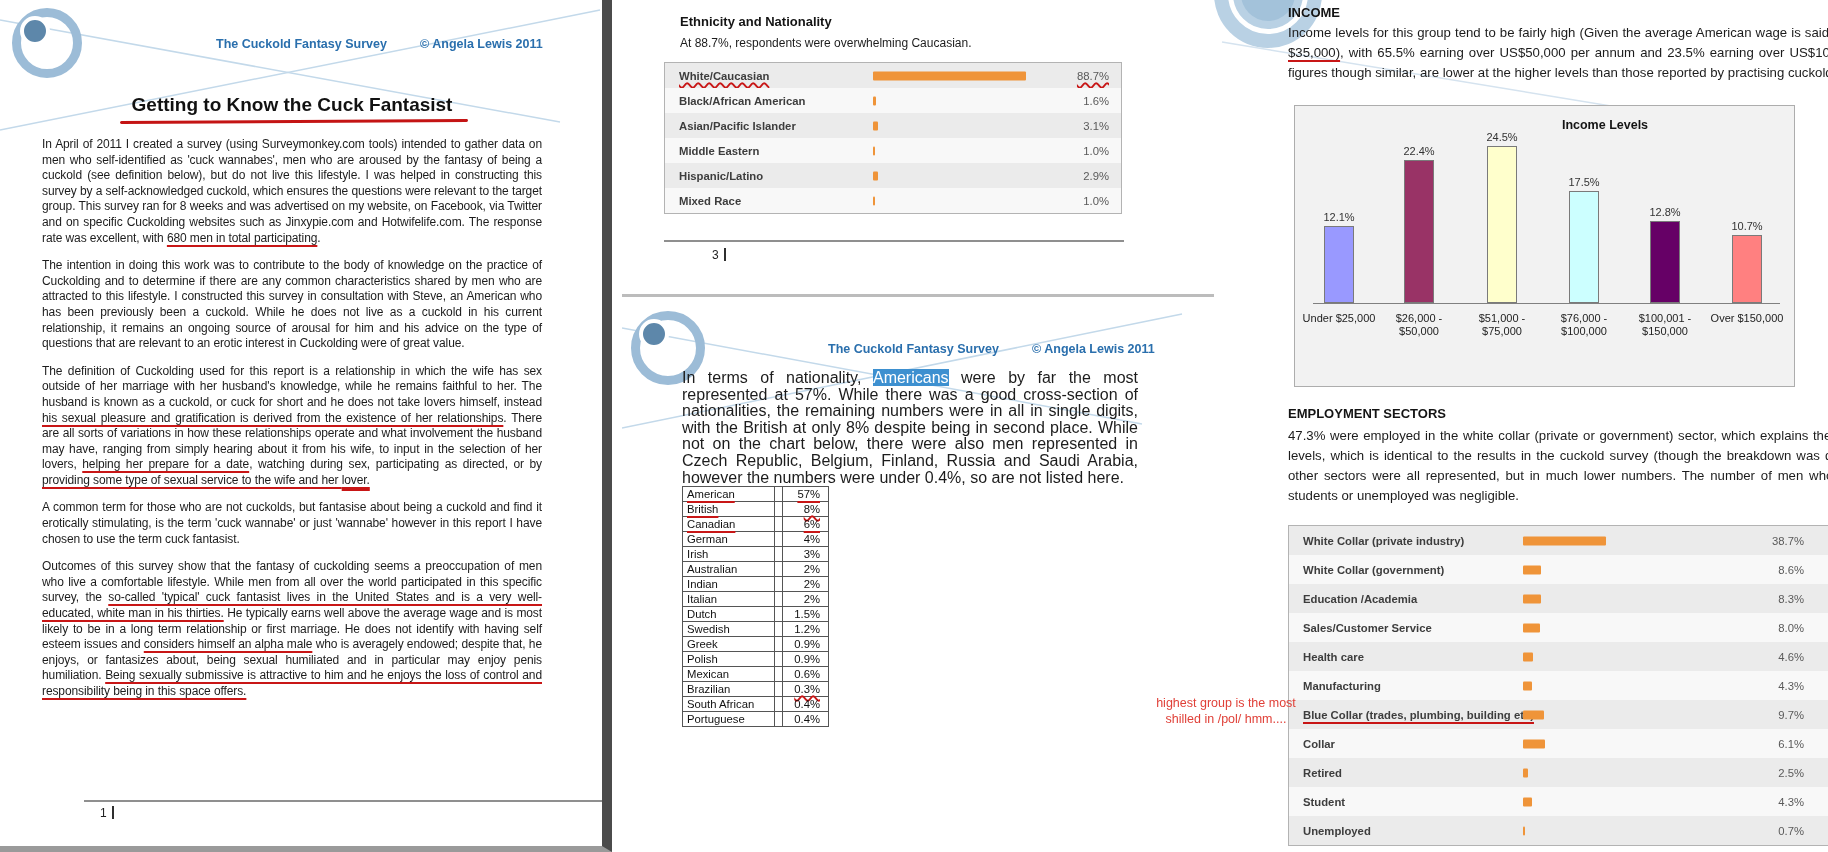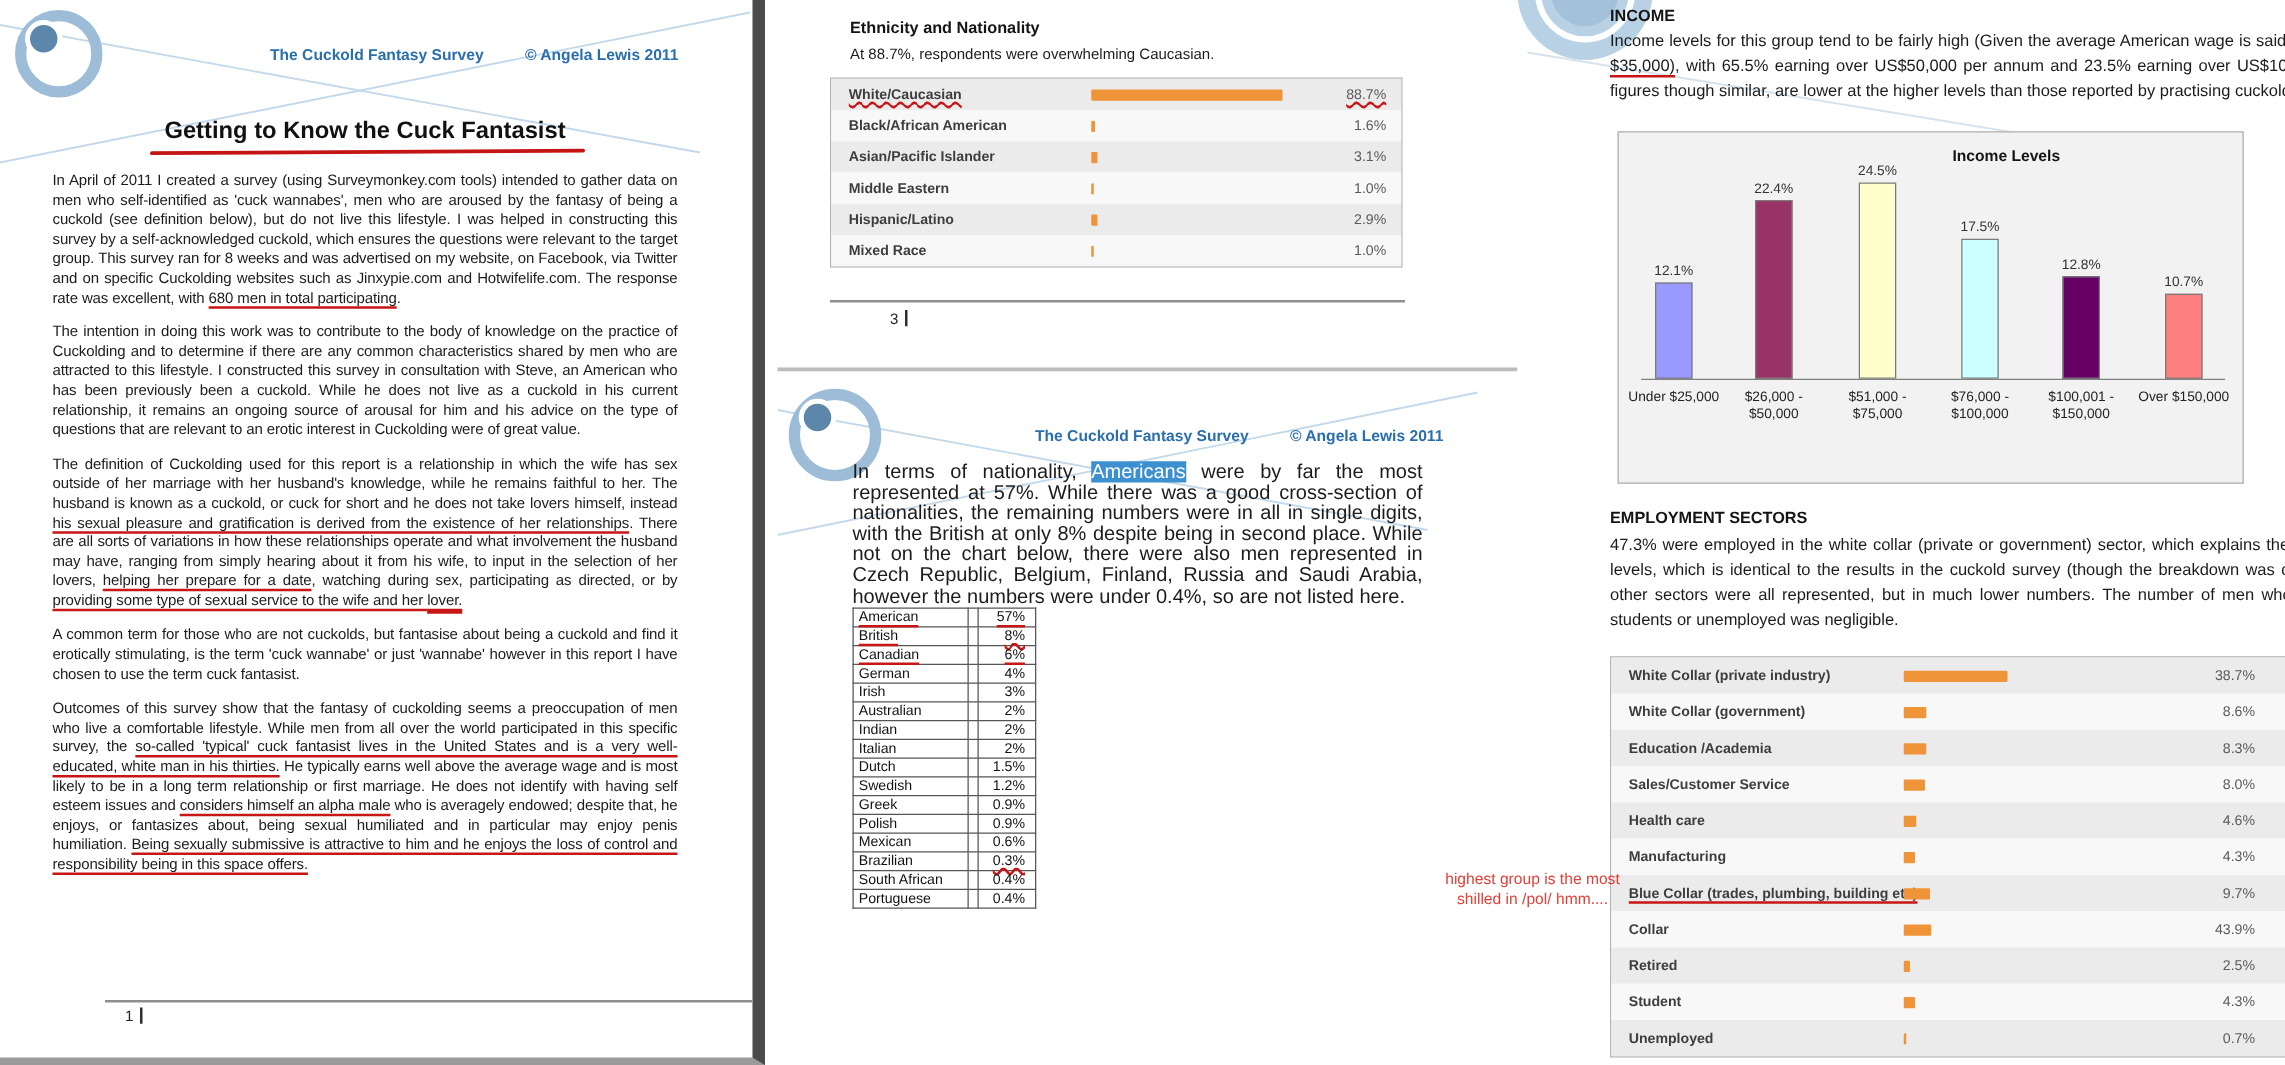--- a/index.html
+++ b/index.html
@@ -366,21 +366,21 @@
         <span class="hbar-value">4.3%</span>
       </div>
       <div class="hbar-row">
         <span class="hbar-label redul">Blue Collar (trades, plumbing, building etc)</span>
         <div class="hbar-bar" style="width: 20.855px;"></div>
         <span class="hbar-value">9.7%</span>
       </div>
       <div class="hbar-row">
         <span class="hbar-label">Collar</span>
         <div class="hbar-bar" style="width: 21.5px;"></div>
-        <span class="hbar-value">43.9%</span>
+        <span class="hbar-value">6.1%</span>
       </div>
       <div class="hbar-row">
         <span class="hbar-label">Retired</span>
         <div class="hbar-bar" style="width: 5.375px;"></div>
         <span class="hbar-value">2.5%</span>
       </div>
       <div class="hbar-row">
         <span class="hbar-label">Student</span>
         <div class="hbar-bar" style="width: 9.245px;"></div>
         <span class="hbar-value">4.3%</span>

